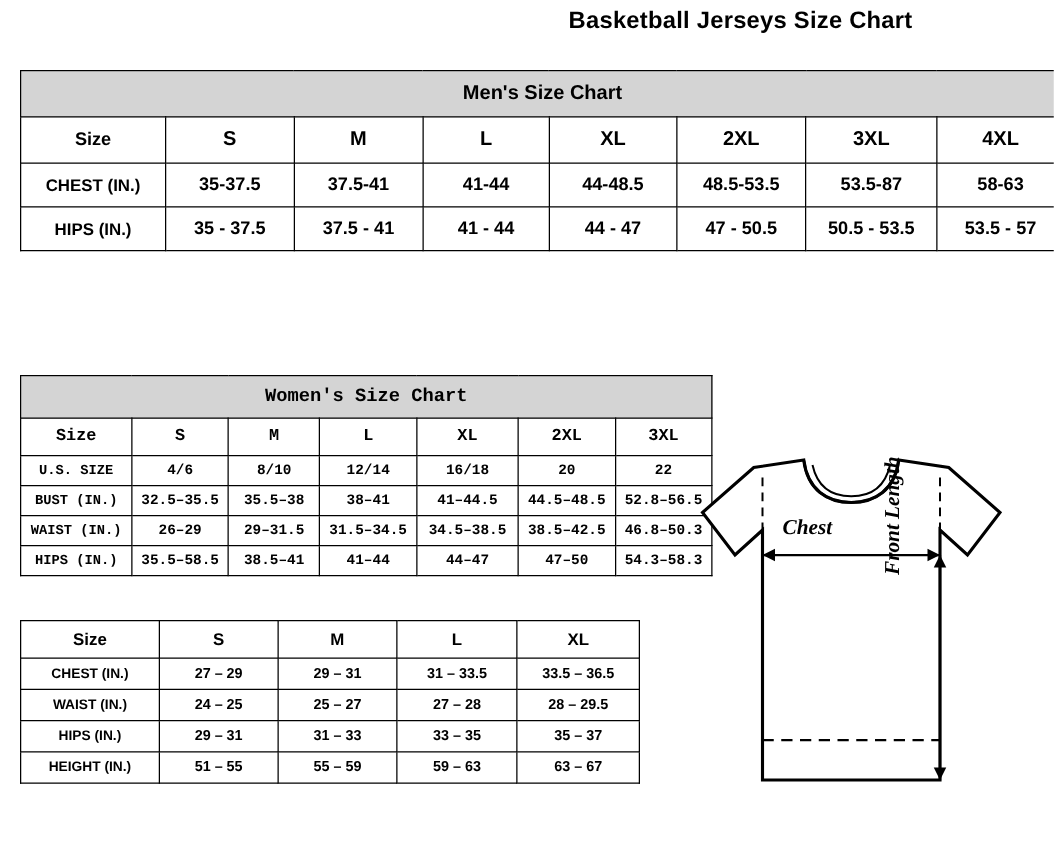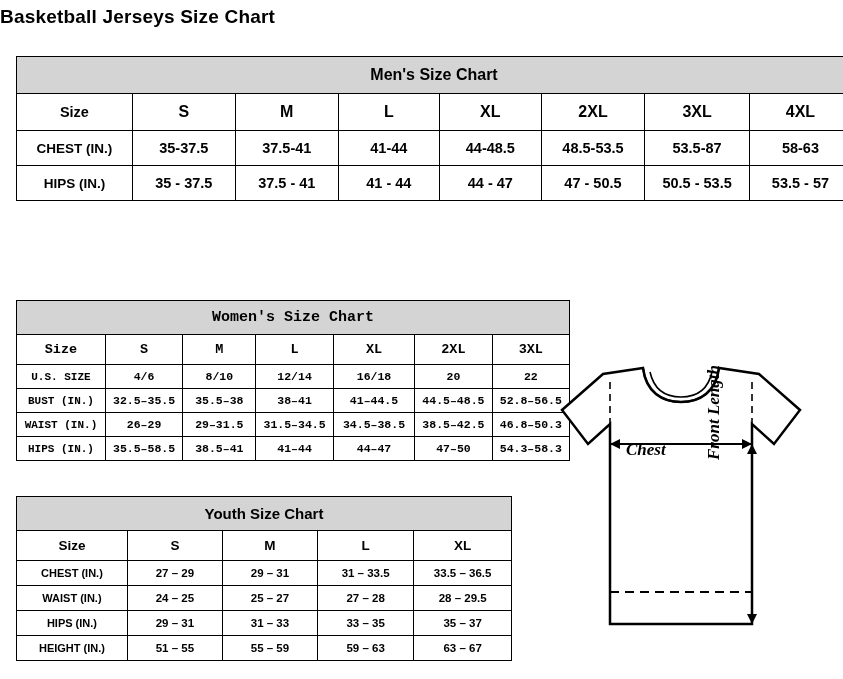--- a/index.html
+++ b/index.html
@@ -13,21 +13,21 @@
     position: relative;
     font-family: "Liberation Sans", sans-serif;
     color: #000000;
     overflow: hidden;
   }
   #page-title {
     position: absolute;
     top: 6px;
     left: 0;
     width: 730px;
-    text-align: left;
+    text-align: right;
     font-size: 19px;
     font-weight: bold;
     letter-spacing: 0.2px;
   }
 
   table.chart {
     border-collapse: collapse;
     position: absolute;
     background: #ffffff;
   }
@@ -103,21 +103,21 @@
   .diagram-label {
     position: absolute;
     font-family: "Liberation Serif", serif;
     font-weight: bold;
     font-style: italic;
     font-size: 17px;
     color: #000;
   }
   #chest-label {
     left: 78px;
-    top: 88px;
+    top: 60px;
   }
   #front-length-label {
     left: 156px;
     top: 108px;
     transform: rotate(-90deg);
     transform-origin: left top;
     white-space: nowrap;
   }
 </style>
 </head>
@@ -212,23 +212,20 @@
       <td>44–47</td>
       <td>47–50</td>
       <td>54.3–58.3</td>
     </tr>
   </tbody>
 </table>
 
 <table class="chart" id="youth-chart">
   <tbody>
     <tr>
-      <td class="cap-cell" colspan="5">Youth Size Chart</td>
-    </tr>
-    <tr>
       <td class="hdr-cell" style="width:110px;">Size</td>
       <td class="hdr-cell" style="width:96px;">S</td>
       <td class="hdr-cell" style="width:96px;">M</td>
       <td class="hdr-cell" style="width:96px;">L</td>
       <td class="hdr-cell" style="width:96px;">XL</td>
     </tr>
     <tr>
       <td class="rowlabel">CHEST (IN.)</td>
       <td>27 – 29</td>
       <td>29 – 31</td>

